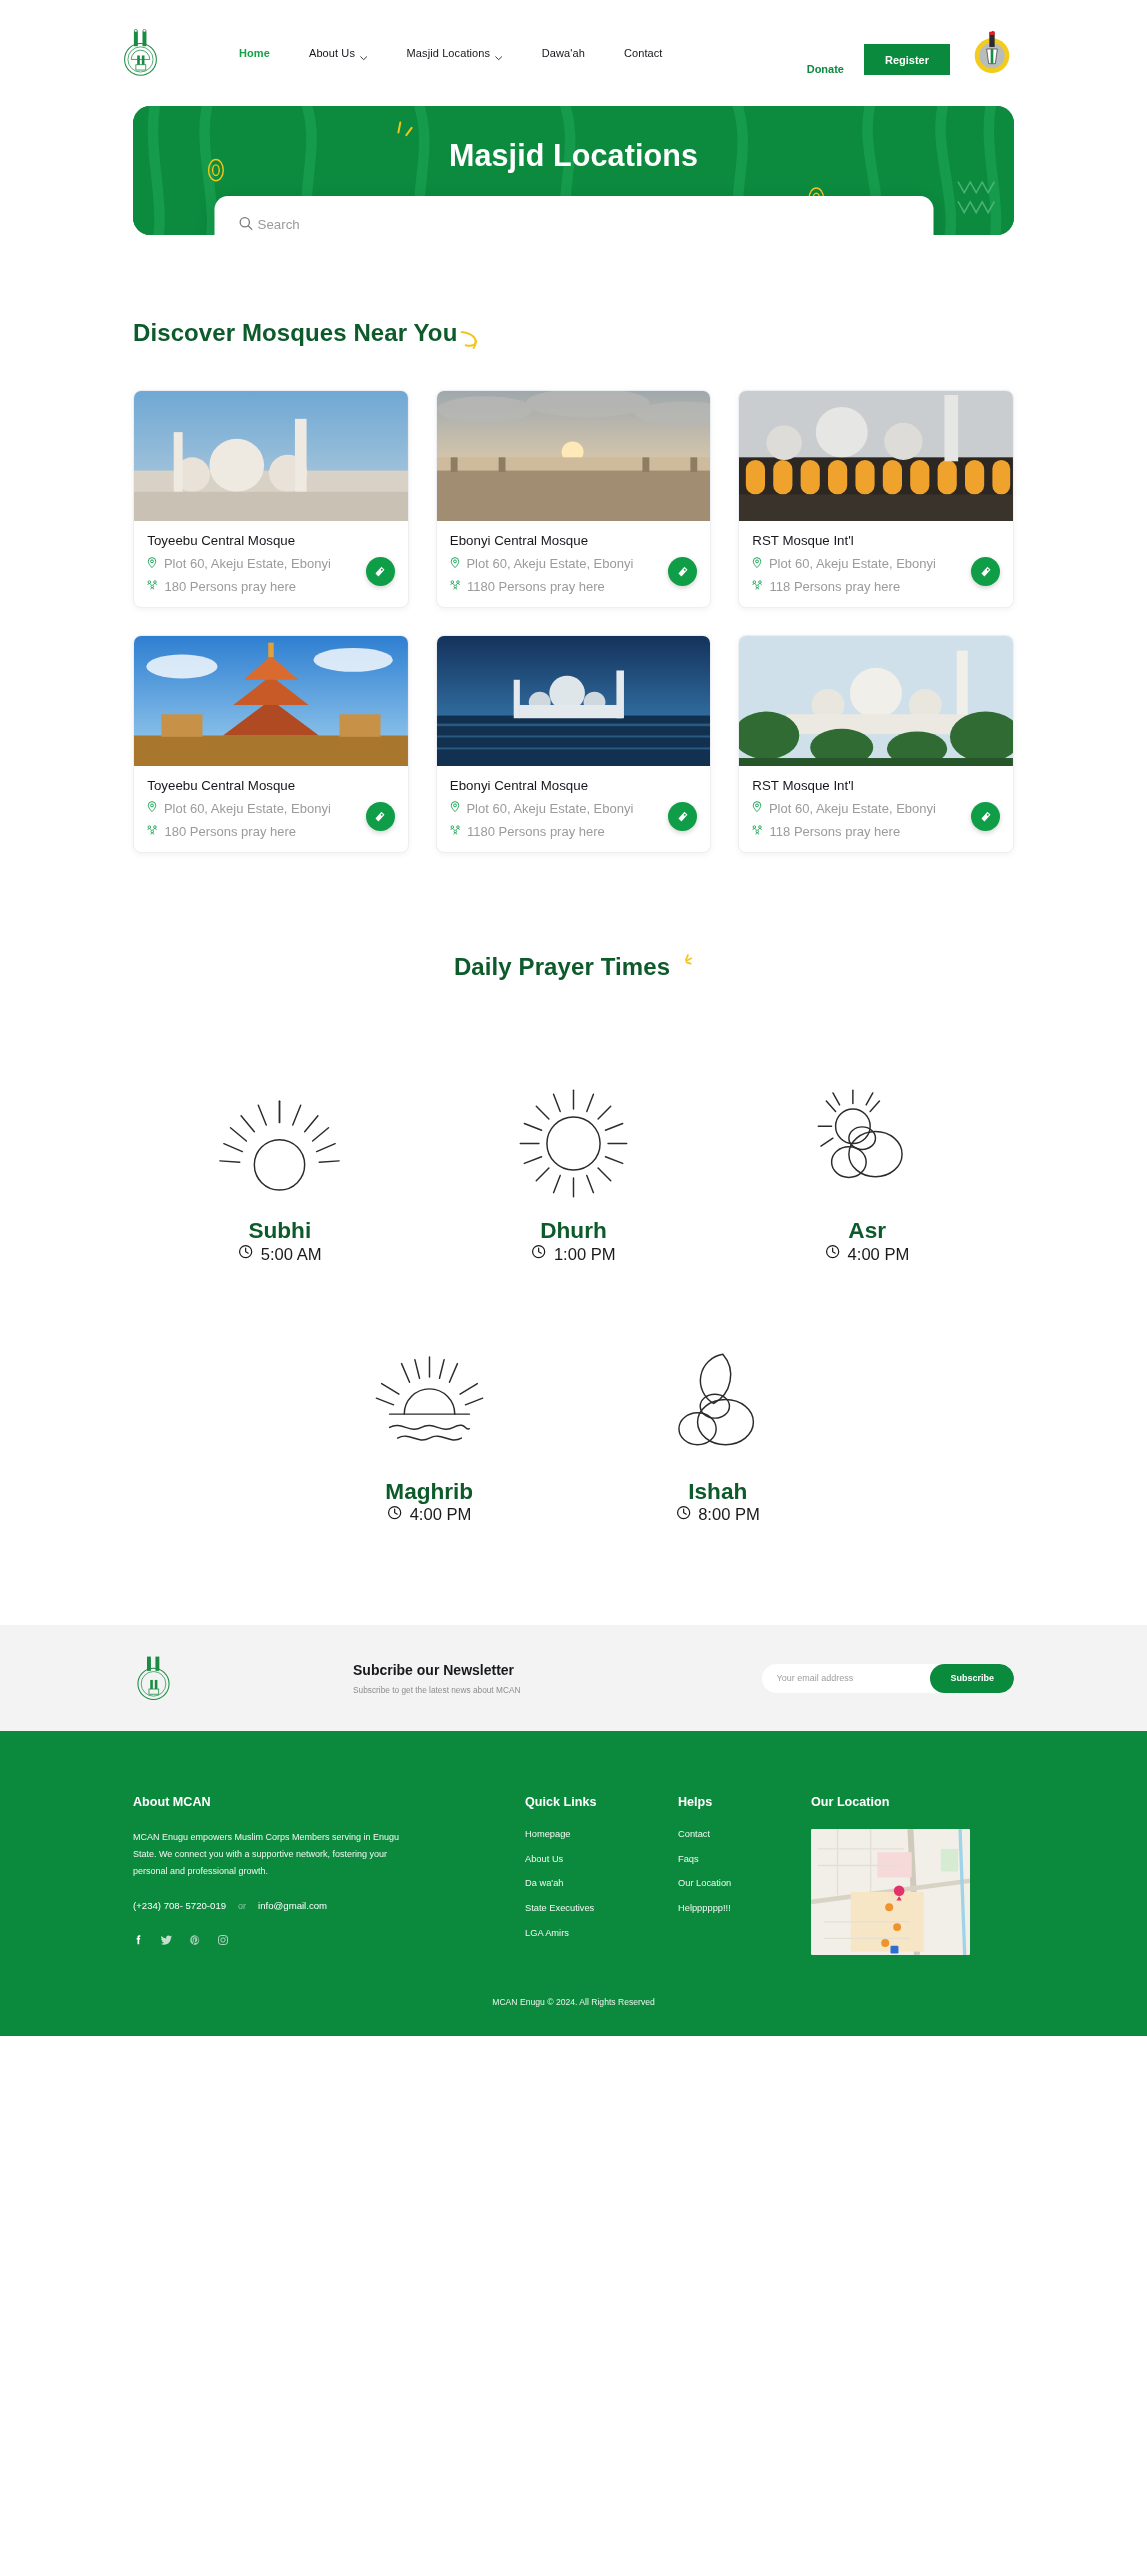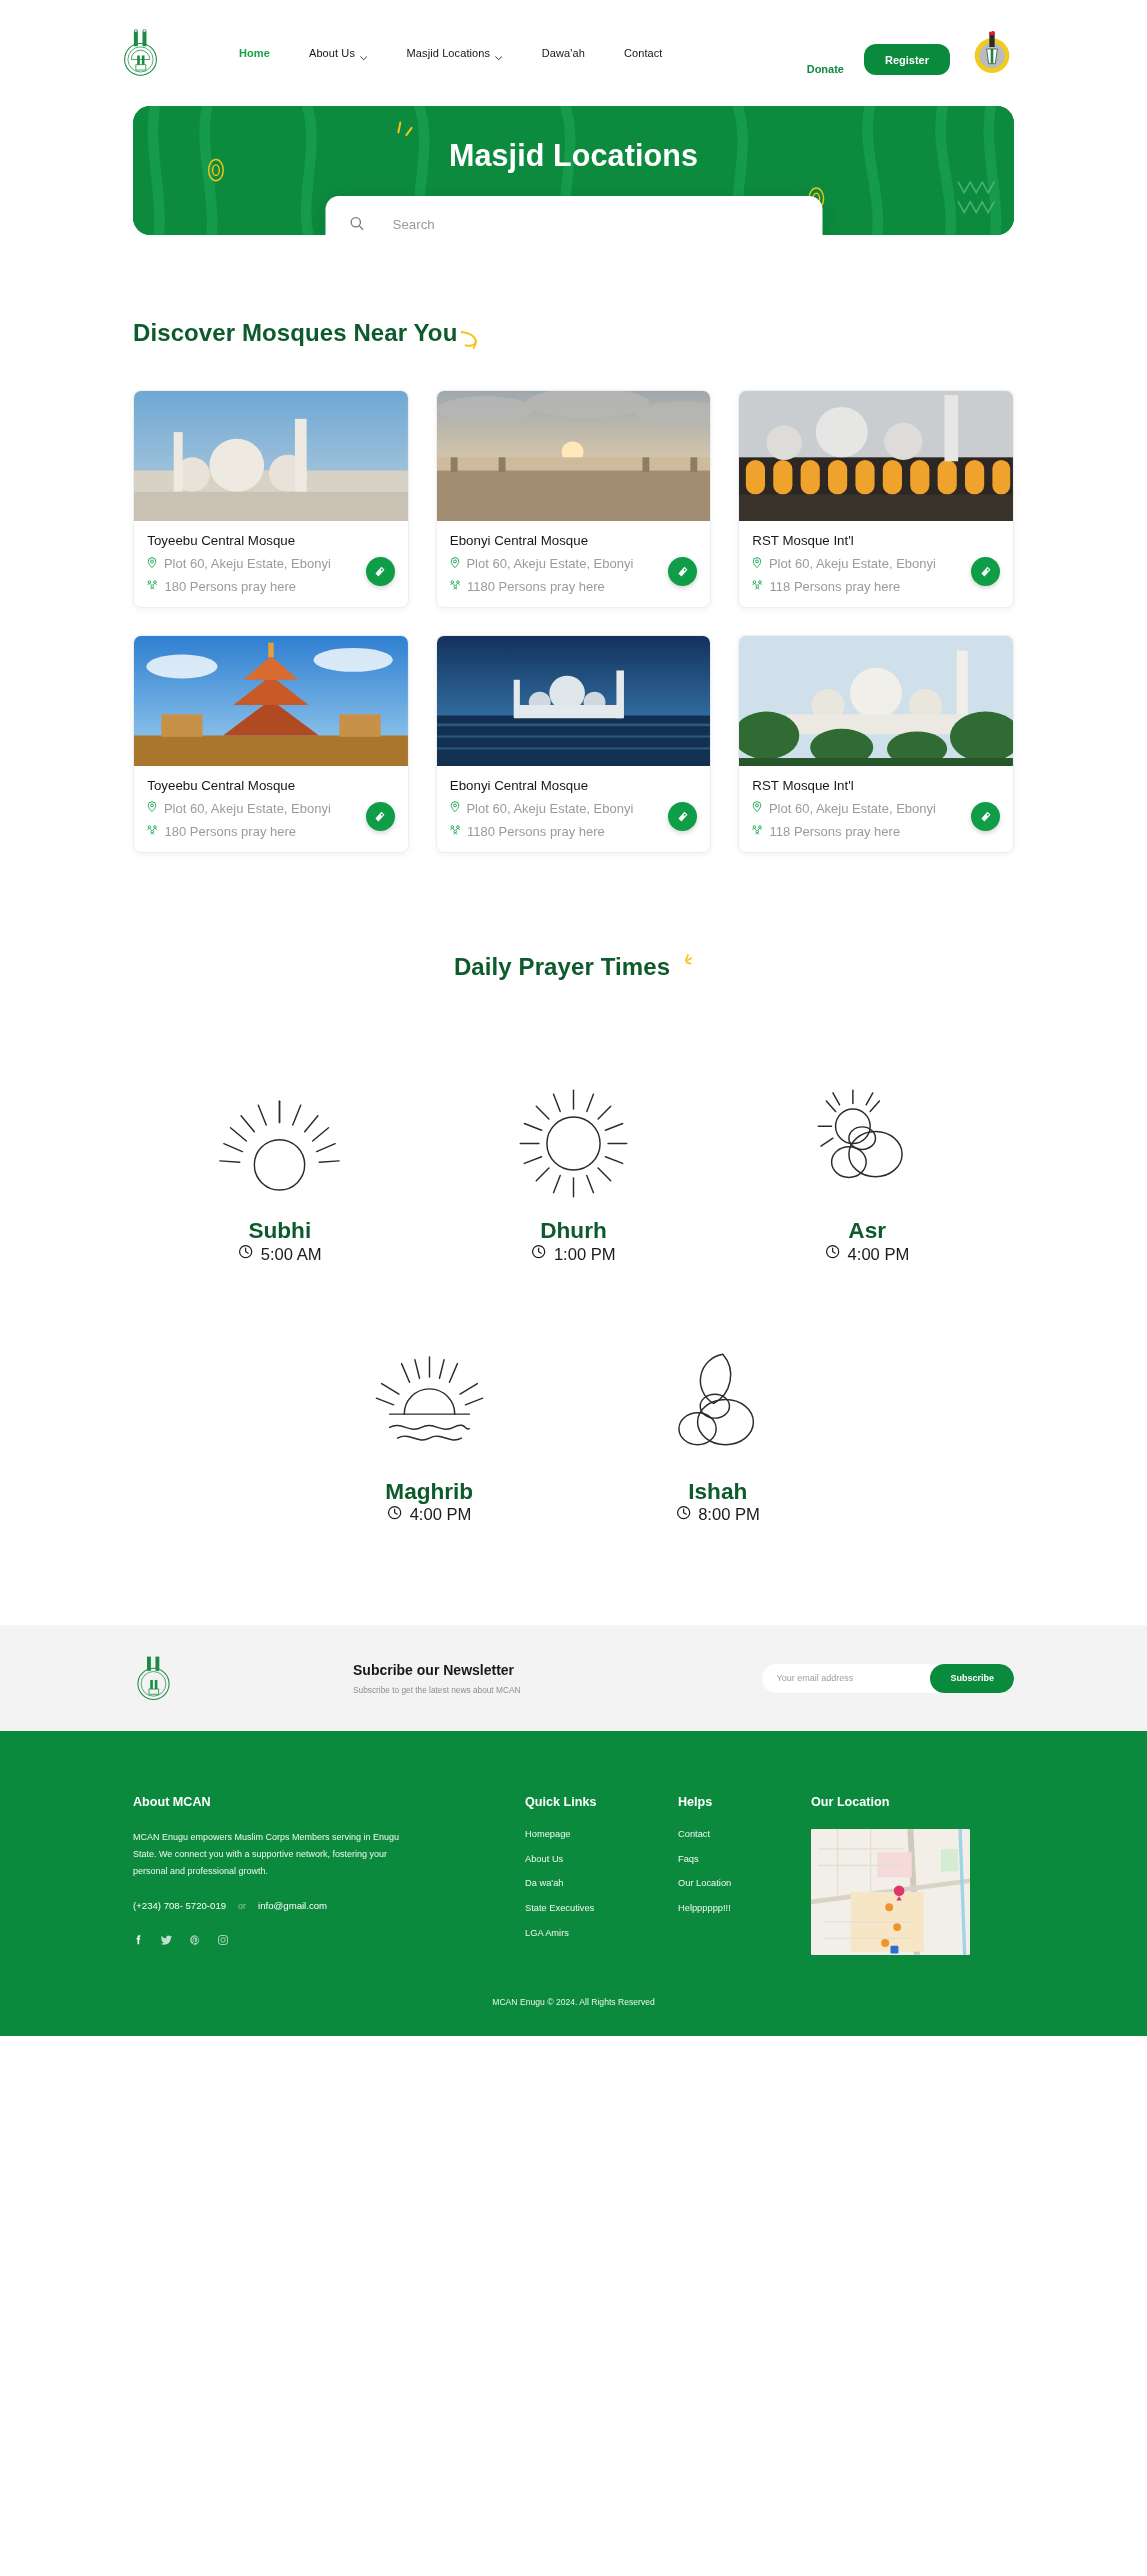--- a/index.html
+++ b/index.html
@@ -31,21 +31,21 @@
     white-space:nowrap;
   }
   .nav-link.active{ color:#17a24a; font-weight:600; }
   .chev{ width:7.3px; height:4.6px; display:inline-block; }
   .nav-right{
     margin-left:auto; display:flex; align-items:flex-end; gap:20px;
   }
   .donate-link{ color:#0d8a3f; font-size:11px; font-weight:600; cursor:pointer; }
   .register-btn{
     background:#0a8a3d; color:#fff; font-size:11px; font-weight:600;
-    border:none; border-radius:12px; padding:9.3px 21px; cursor:pointer;
+    border:none; border-radius:0; padding:9.3px 21px; cursor:pointer;
     font-family:"Liberation Sans", sans-serif;
   }
   .nysc-logo{ width:44px; height:44px; flex:0 0 auto; }
 
   
   .hero-wrap{ padding:0 133px; }
   .hero{
     position:relative;
     height:129px;
     background:#0c8a3e;
@@ -56,24 +56,24 @@
   .hero svg.hero-bg{ position:absolute; inset:0; width:100%; height:100%; }
   .hero-title{
     position:relative; z-index:3;
     color:#fff; font-size:30.5px; font-weight:700; letter-spacing:0.1px;
     margin-top:32px;
   }
   .hero-search{
     position:absolute; z-index:4;
     left:50%; transform:translateX(-50%);
     bottom:-18.6px;
-    width:497px; height:58px;
+    width:719px; height:58px;
     background:#fff; border-radius:13.3px;
     box-shadow:0 6.6px 20px rgba(0,0,0,.10);
-    display:flex; align-items:center; padding:0 24px; gap:29px;
+    display:flex; align-items:center; padding:0 24px; gap:5px;
   }
   .hero-search input{
     border:none; outline:none; flex:1;
     font-size:13.3px; color:#3b3b3b;
     font-family:"Liberation Sans", sans-serif;
   }
   .hero-search input::placeholder{ color:#9a9a9a; }
 
   
   .discover{ padding:84px 133px 0 133px; }

